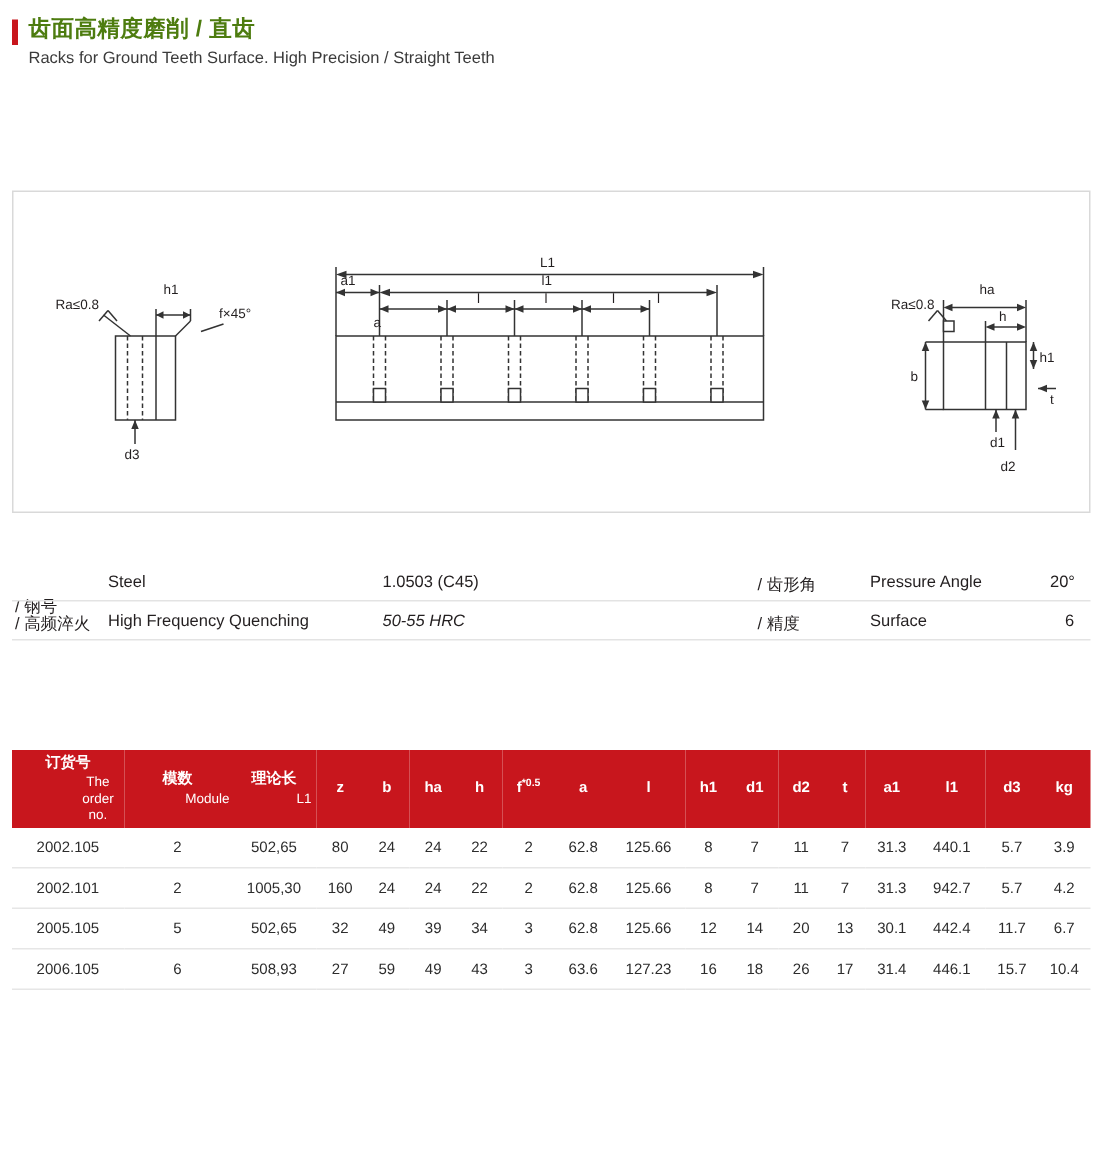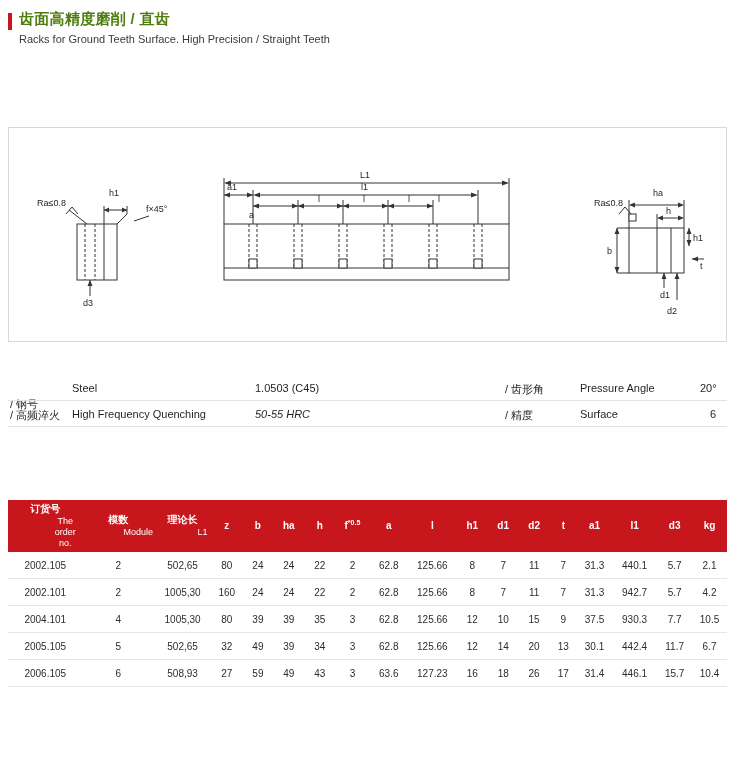--- a/index.html
+++ b/index.html
@@ -397,61 +397,41 @@
             <td>2</td>
             <td>62.8</td>
             <td>125.66</td>
             <td>8</td>
             <td>7</td>
             <td>11</td>
             <td>7</td>
             <td>31.3</td>
             <td>440.1</td>
             <td>5.7</td>
-            <td>2.1</td>
+            <td>3.9</td>
           </tr>
           <tr>
             <td>2002.101</td>
             <td>2</td>
             <td>1005,30</td>
             <td>160</td>
             <td>24</td>
             <td>24</td>
             <td>22</td>
             <td>2</td>
             <td>62.8</td>
             <td>125.66</td>
             <td>8</td>
             <td>7</td>
             <td>11</td>
             <td>7</td>
             <td>31.3</td>
             <td>942.7</td>
             <td>5.7</td>
             <td>4.2</td>
-          </tr>
-          <tr>
-            <td>2004.101</td>
-            <td>4</td>
-            <td>1005,30</td>
-            <td>80</td>
-            <td>39</td>
-            <td>39</td>
-            <td>35</td>
-            <td>3</td>
-            <td>62.8</td>
-            <td>125.66</td>
-            <td>12</td>
-            <td>10</td>
-            <td>15</td>
-            <td>9</td>
-            <td>37.5</td>
-            <td>930.3</td>
-            <td>7.7</td>
-            <td>10.5</td>
           </tr>
           <tr>
             <td>2005.105</td>
             <td>5</td>
             <td>502,65</td>
             <td>32</td>
             <td>49</td>
             <td>39</td>
             <td>34</td>
             <td>3</td>

